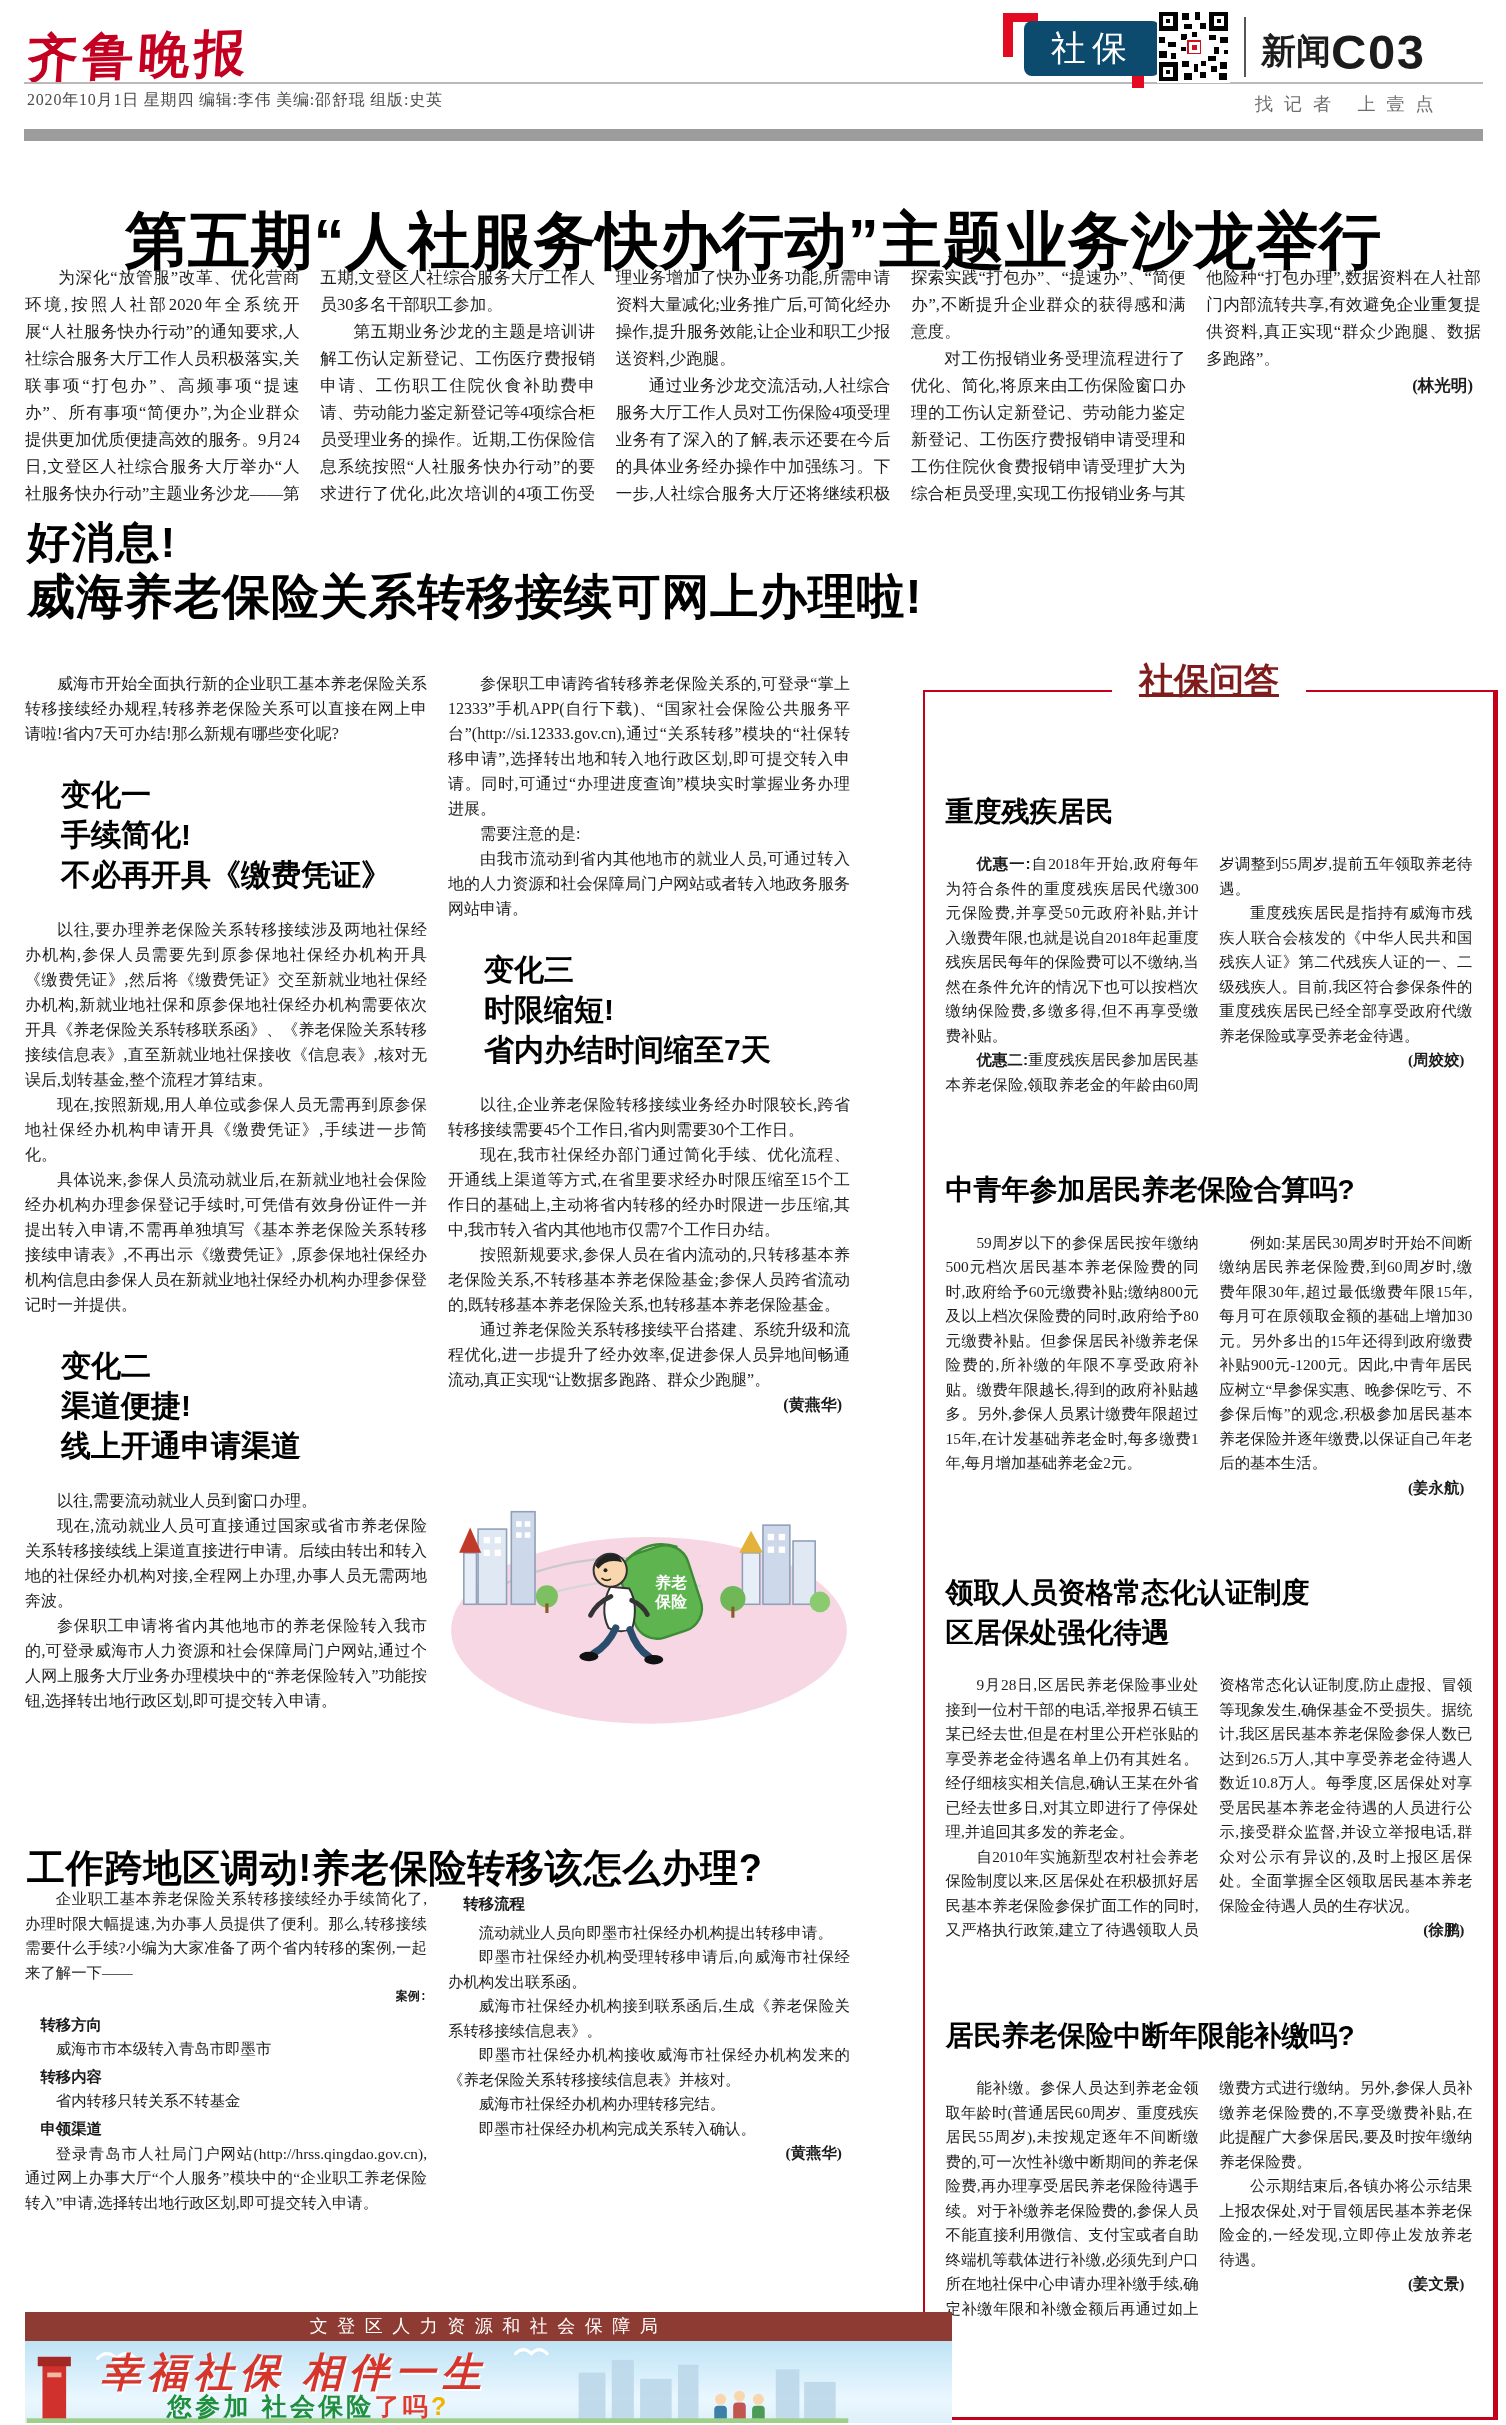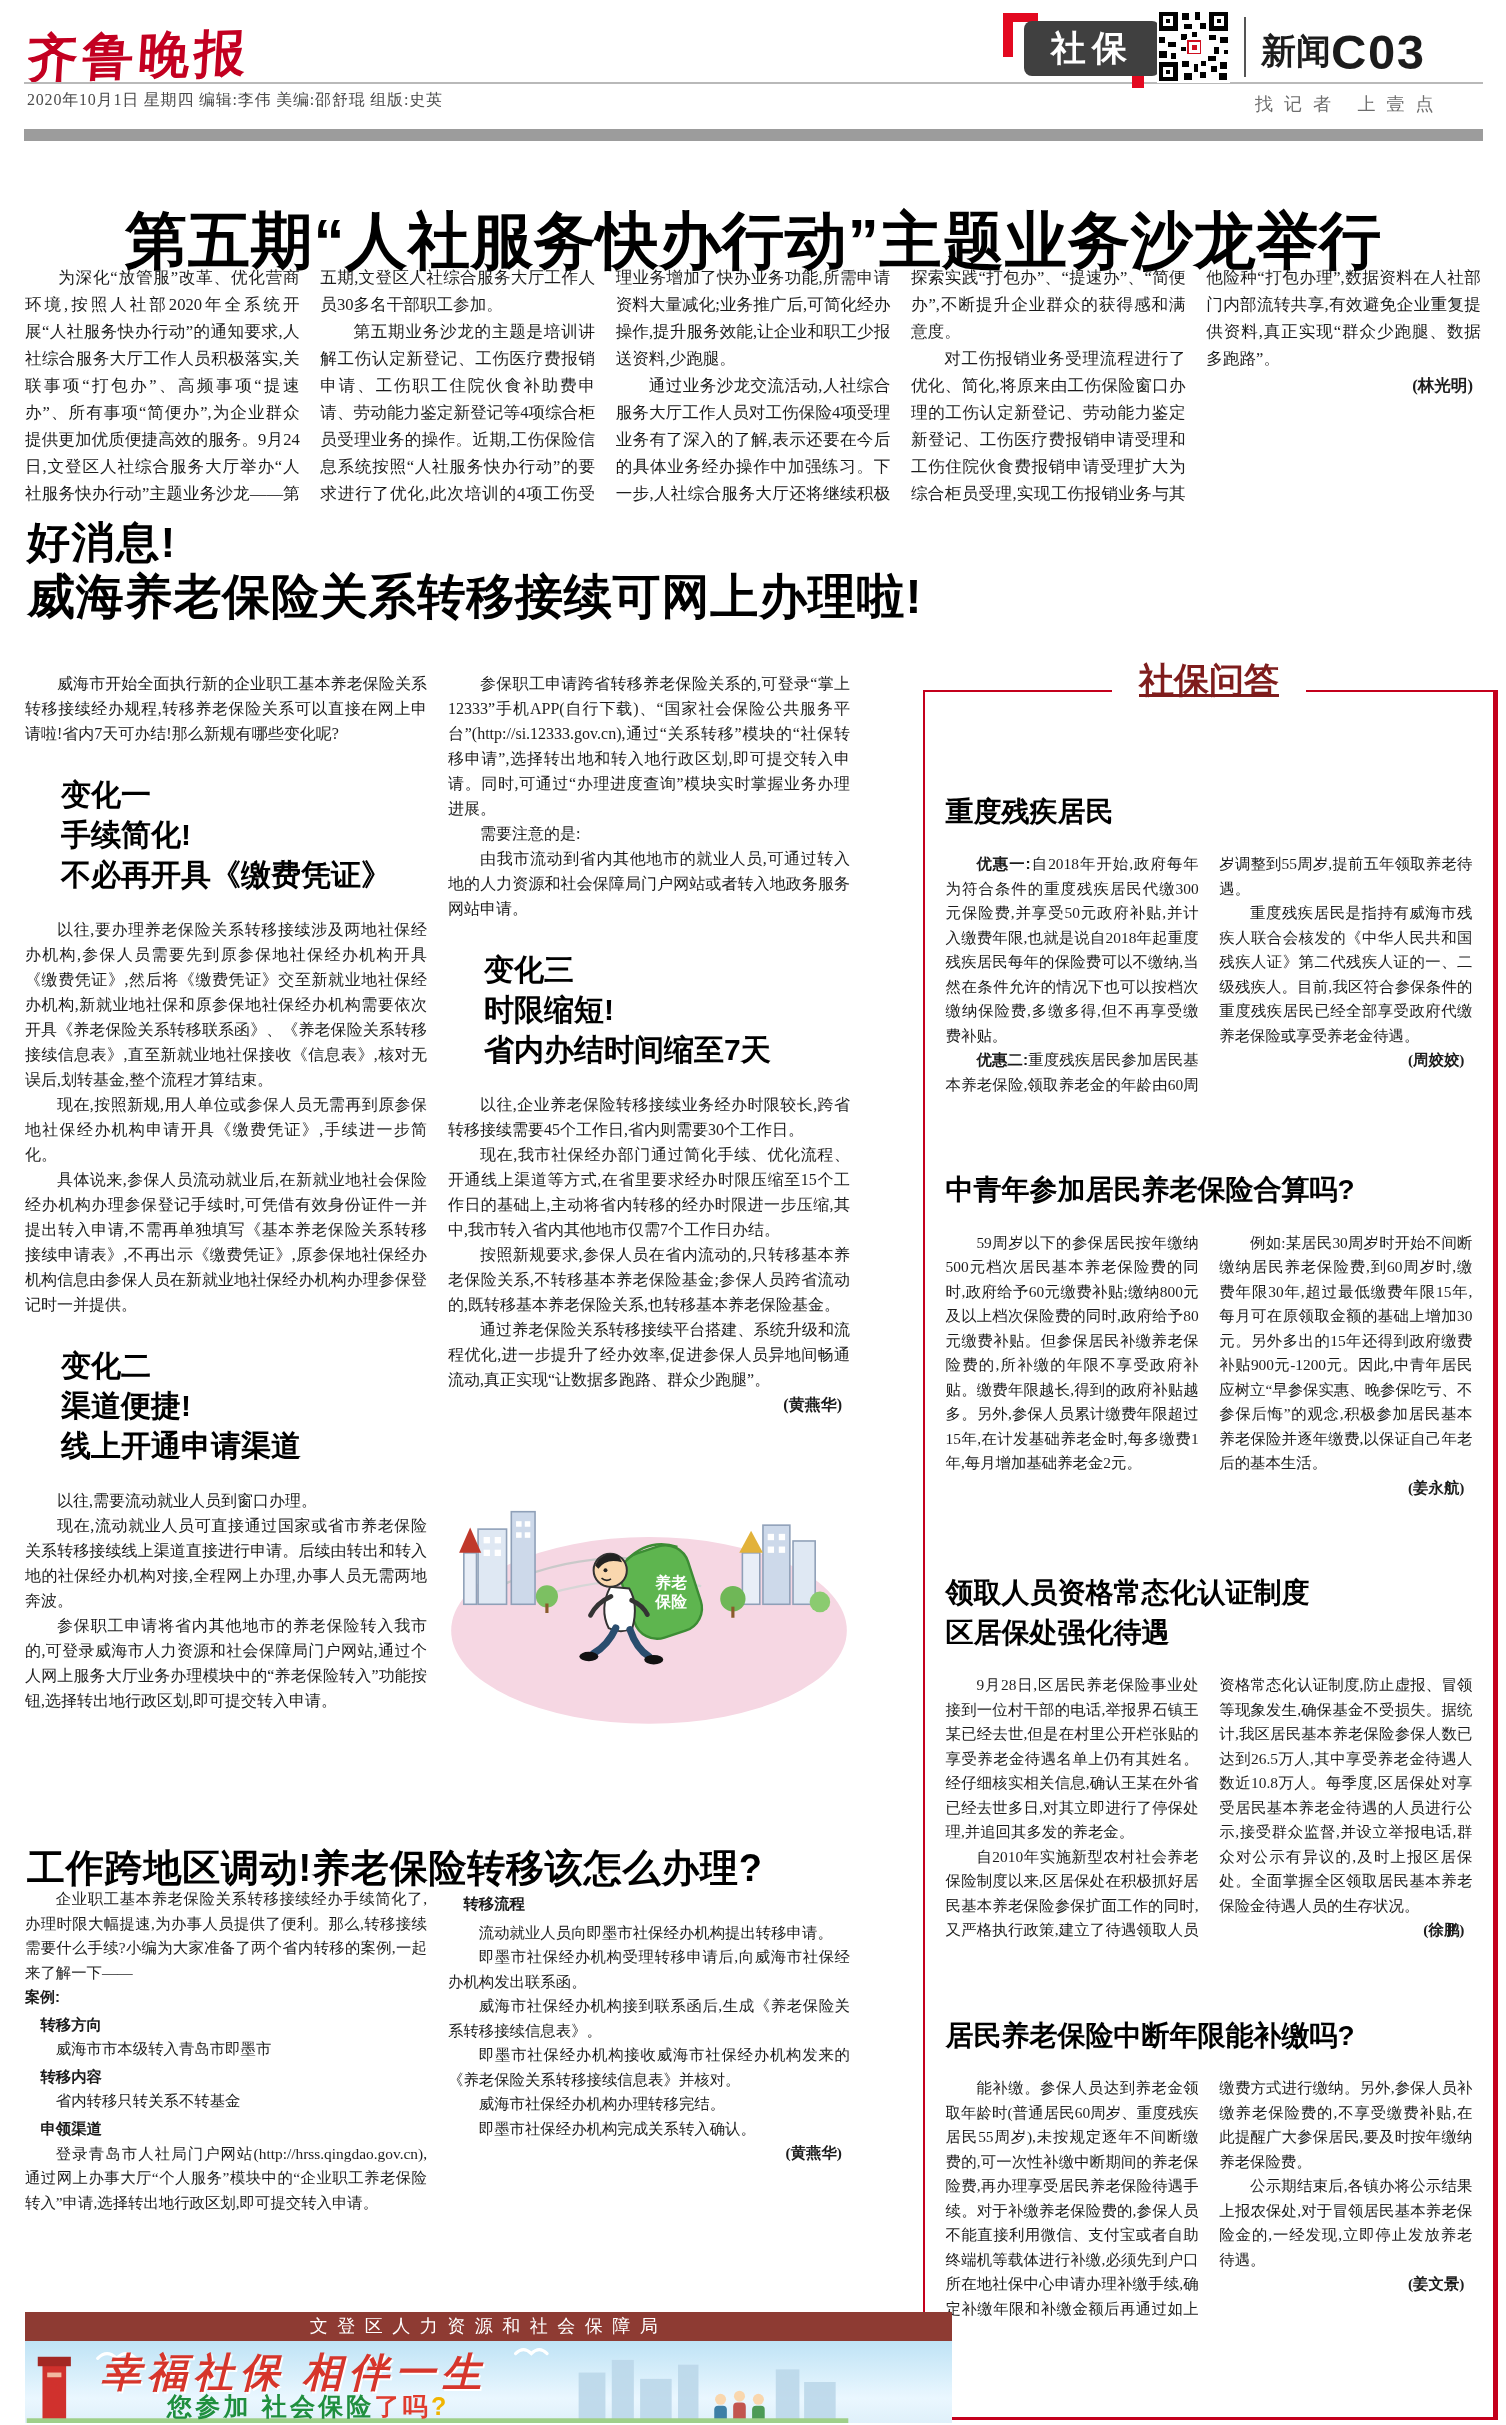--- a/index.html
+++ b/index.html
@@ -7,22 +7,22 @@
         font-family:"Liberation Serif","DejaVu Serif",serif;color:#1c1c1c;overflow:hidden;}
   .sans{font-family:"Liberation Sans","DejaVu Sans",sans-serif;}
   
   .masthead{position:absolute;left:27px;top:22px;font-size:51px;font-weight:900;color:#c30021;
             letter-spacing:4.7px;transform:skewX(-5deg) rotate(-1.5deg);font-family:"DejaVu Serif",serif;}
   .hdr-rule{position:absolute;left:24px;top:82px;width:1459px;height:1.6px;background:#b9b9b9;}
   .dateline{position:absolute;left:27px;top:90px;font-size:16px;color:#4a4a4a;letter-spacing:0.8px;}
   .hdr-band{position:absolute;left:24px;top:129px;width:1459px;height:12px;background:#9c9c9c;}
   .corner-v{position:absolute;left:1003px;top:12.7px;width:10.3px;height:44px;background:#e30920;}
   .corner-h{position:absolute;left:1003px;top:12.7px;width:35px;height:9.5px;background:#e30920;}
-  .tag-box{position:absolute;left:1024px;top:20.6px;width:136px;height:55px;background:#404040;border-radius:8px;
-           display:flex;align-items:center;justify-content:center;color:#fff;font-size:35px;font-weight:700;letter-spacing:6.3px;}
+  .tag-box{position:absolute;left:1024px;top:20.6px;width:136px;height:55px;background:#0c4a6e;border-radius:8px;
+           display:flex;align-items:center;justify-content:center;color:#fff;font-size:35px;font-weight:400;letter-spacing:6.3px;}
   .tag-dot{position:absolute;left:1132px;top:76px;width:12px;height:12px;background:#e30920;}
   .qr{position:absolute;left:1157px;top:9.5px;width:73px;height:73px;}
   .hdr-div{position:absolute;left:1244px;top:17.4px;width:1.6px;height:60px;background:#555;}
   .paper-sec{position:absolute;left:1261px;top:24px;height:55px;display:flex;align-items:center;gap:0;}
   .paper-sec .news{font-size:35px;font-weight:700;}
   .paper-sec .pageno{font-size:49px;font-weight:900;letter-spacing:1.6px;}
   .slogan{position:absolute;left:1255px;top:92px;font-size:18px;color:#6d6d6d;letter-spacing:11px;}
   
   .headline1{position:absolute;left:0;top:157px;width:1507px;text-align:center;font-size:62px;font-weight:900;
              letter-spacing:0.8px;color:#000;}
@@ -50,22 +50,22 @@
   .qa.first{margin-top:100px;}
   .qa-title{font-size:28px;font-weight:900;color:#000;line-height:1.42;margin:0 0 20.6px 0;}
   .qa-title span{display:block;}
   .qa-text{column-count:2;column-gap:20.6px;font-size:15.4px;line-height:24.5px;text-align:justify;}
   .qa-text p{margin:0;text-indent:2em;}
   .qalead{font-weight:700;font-family:"Liberation Sans",sans-serif;font-size:15.4px;}
   
   .head3{position:absolute;left:27px;top:1811px;font-size:38px;font-weight:900;color:#000;letter-spacing:0.8px;}
   .sec3c1{left:25px;top:1887px;height:412px;font-size:15.4px;line-height:24.5px;}
   .sec3c2{left:448px;top:1887px;height:412px;font-size:15.4px;line-height:24.5px;}
-  .case-label{text-align:left;font-weight:700;font-size:15px;margin:12.7px 0 8px 0;text-indent:0 !important;
-              font-family:Liberation Sans, sans-serif;}
+  .case-label{text-align:right;font-weight:700;font-size:12px;margin:12.7px 0 8px 0;text-indent:0 !important;
+              font-family:Liberation Mono, monospace;}
   .case-k{font-weight:700;font-family:"Liberation Sans",sans-serif;text-indent:1em !important;margin-top:3.2px !important;}
   .flow-k{font-weight:700;font-family:"Liberation Sans",sans-serif;text-indent:1em !important;margin:4.7px 0 !important;}
   
   .banner{position:absolute;left:25px;top:2312px;width:927px;height:111px;}
   .banner-bar{height:28.5px;background:#8e3b33;color:#fff;display:flex;align-items:center;justify-content:center;
               font-size:18px;letter-spacing:9.5px;}
   .banner-art{position:relative;height:82px;background:linear-gradient(180deg,#bfe3f5 0%,#eaf7ff 70%,#dff0fa 100%);overflow:hidden;}
   .b-slogan{position:absolute;left:76px;top:4.7px;font-size:40px;font-weight:900;font-style:italic;color:#d6352b;
             letter-spacing:6.3px;text-shadow:1.6px 1.6px 0 #ffffff;}
   .b-sub{position:absolute;left:142px;top:49px;font-size:25px;font-weight:900;letter-spacing:3.2px;

